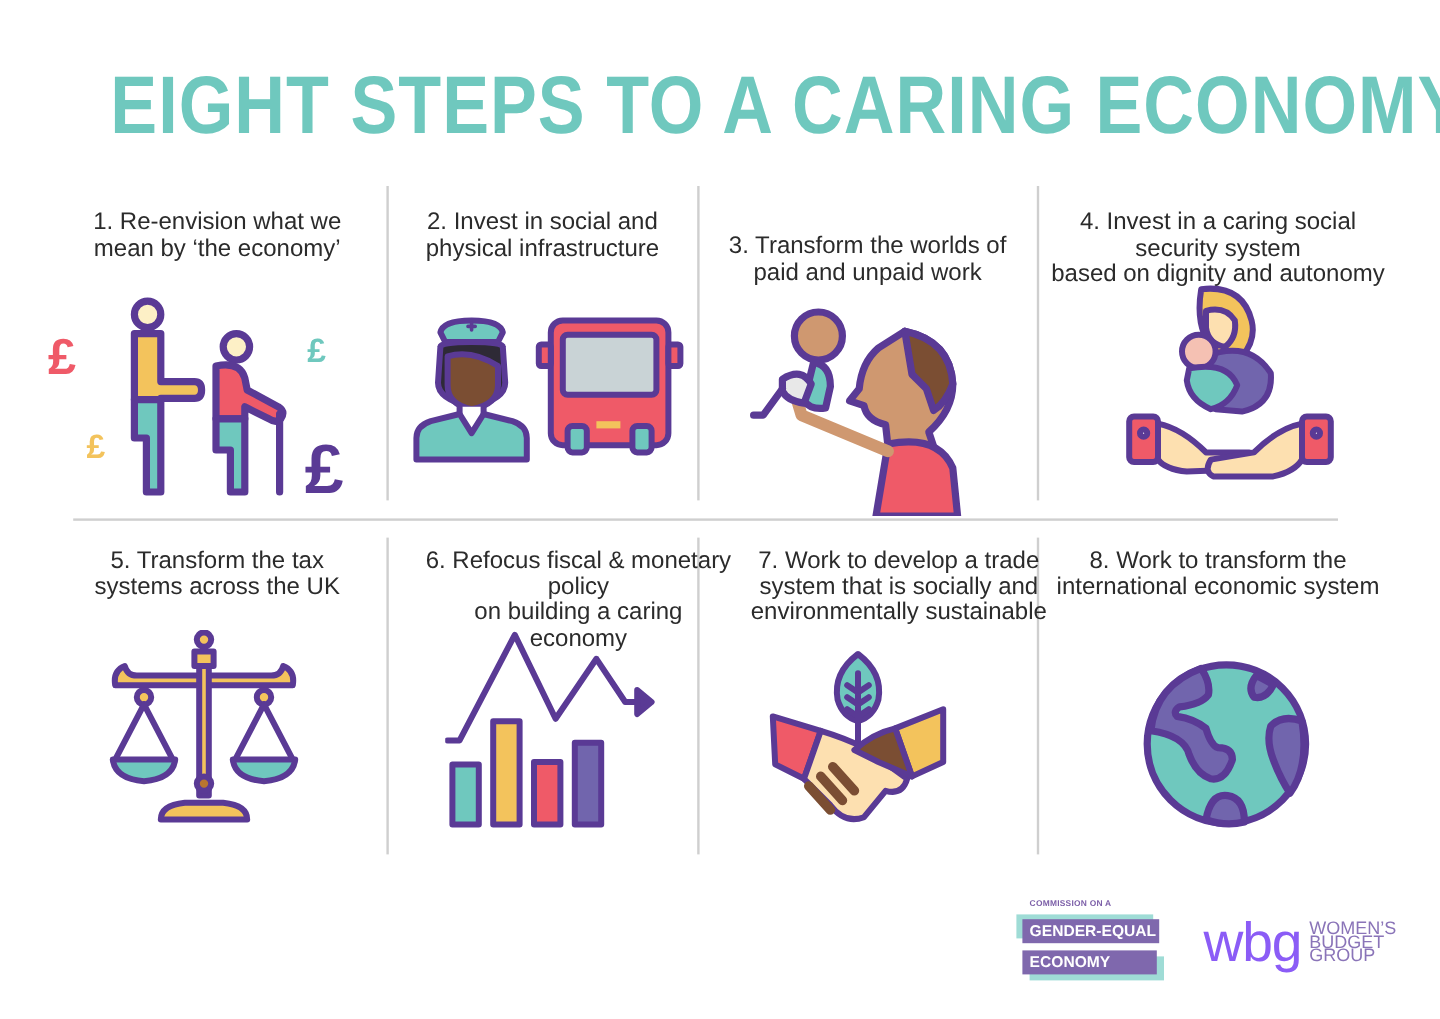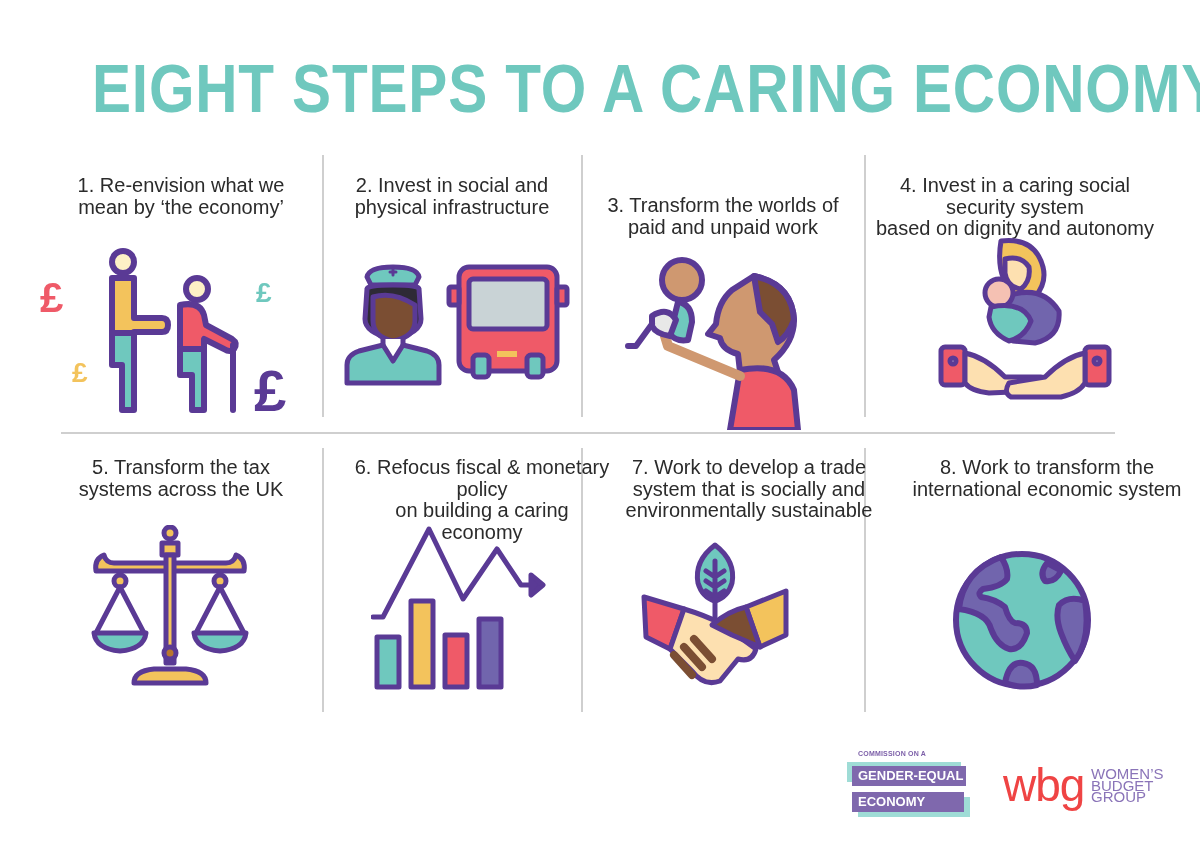--- a/index.html
+++ b/index.html
@@ -17,21 +17,21 @@
     position: absolute; left: 0; width: 100%; text-align: center;
     font-size: 20px; line-height: 21.5px; color: #2b2b2b;
   }
   .icon { position: absolute; }
   .logo-cgee { position: absolute; left: 846px; top: 748px; width: 130px; height: 78px; }
   .cgee-small { position: absolute; left: 12px; top: 2px; font-size: 7px; font-weight: bold; color: #7c5fa8; letter-spacing: 0.2px; white-space: nowrap; }
   .cgee-box { position: absolute; left: 6px; width: 114px; height: 20px; background: #7f68ad; color: #fff; font-weight: bold; font-size: 13px; line-height: 20px; padding-left: 6px; box-sizing: border-box; white-space: nowrap; }
   .cgee-box1 { top: 18px; box-shadow: -5px -4px 0 #9fdcd6; }
   .cgee-box2 { top: 44px; width: 112px; box-shadow: 6px 5px 0 #9fdcd6; }
   .logo-wbg { position: absolute; left: 1003px; top: 760px; width: 160px; height: 60px; }
-  .wbg-mark { position: absolute; left: 0; top: 0; font-size: 46px; color: #ef4444; letter-spacing: -1px; line-height: 50px; }
+  .wbg-mark { position: absolute; left: 0; top: 0; font-size: 46px; color: #8b5cf6; letter-spacing: -1px; line-height: 50px; }
   .wbg-text { position: absolute; left: 88px; top: 8px; font-size: 15px; color: #8a74b8; line-height: 11.5px; }
 </style>
 </head>
 <body>
 
 <div class="title"><span>EIGHT STEPS TO A CARING ECONOMY</span></div>
 
 <div class="vline" style="left:322px; top:155px; height:262px;"></div>
 <div class="vline" style="left:581px; top:155px; height:262px;"></div>
 <div class="vline" style="left:864px; top:155px; height:262px;"></div>
@@ -191,21 +191,21 @@
       <path d="M4 58 L44 70 L30 110 L6 98 Z" fill="#ef5a68"></path>
       <path d="M146 52 L106 68 L120 108 L146 96 Z" fill="#f3c35c"></path>
       <path d="M44 70 Q64 76 80 84 L116 110 Q112 124 98 120 L80 142 Q64 148 52 132 L30 110 Z" fill="#fde0b0"></path>
       <path d="M106 68 Q88 72 72 86 L92 96 L120 108 Z" fill="#7b4e33"></path>
       <path d="M34 116 L52 136 M44 108 L62 128 M54 100 L72 120" stroke="#7b4e33" stroke-width="8"></path>
     </g>
   </svg>
 </div>
 
 <div class="cell" style="left:865px; top:457px; width:300px; height:255px;">
-  <div class="caption" style="top:0;padding-left:32px;">
+  <div class="caption" style="top:0;">
     <div>8. Work to transform the</div>
     <div>international economic system</div>
   </div>
   <svg class="icon" style="left:86px; top:92px;" width="142" height="142" viewBox="0 0 142 142">
     <g stroke="#5a3a95" stroke-width="6" stroke-linejoin="round" stroke-linecap="round">
       <circle cx="71" cy="71" r="66" fill="#6fc8be"></circle>
       <path d="M50 8 Q58 20 56 30 Q50 38 32 40 Q26 44 30 48 Q44 50 54 58 Q58 72 64 74 Q76 74 76 84 Q70 102 58 100 Q46 96 40 80 Q36 64 8 60 Q12 22 50 8 Z" fill="#7165ad"></path>
       <path d="M96 14 Q108 20 110 22 Q104 34 94 32 Q88 24 96 14 Z" fill="#7165ad"></path>
       <path d="M134 52 Q140 90 124 112 Q116 100 110 84 Q104 68 108 56 Q118 46 134 52 Z" fill="#7165ad"></path>
       <path d="M54 134 Q58 112 72 114 Q86 116 86 136 Q70 140 54 134 Z" fill="#7165ad"></path>

